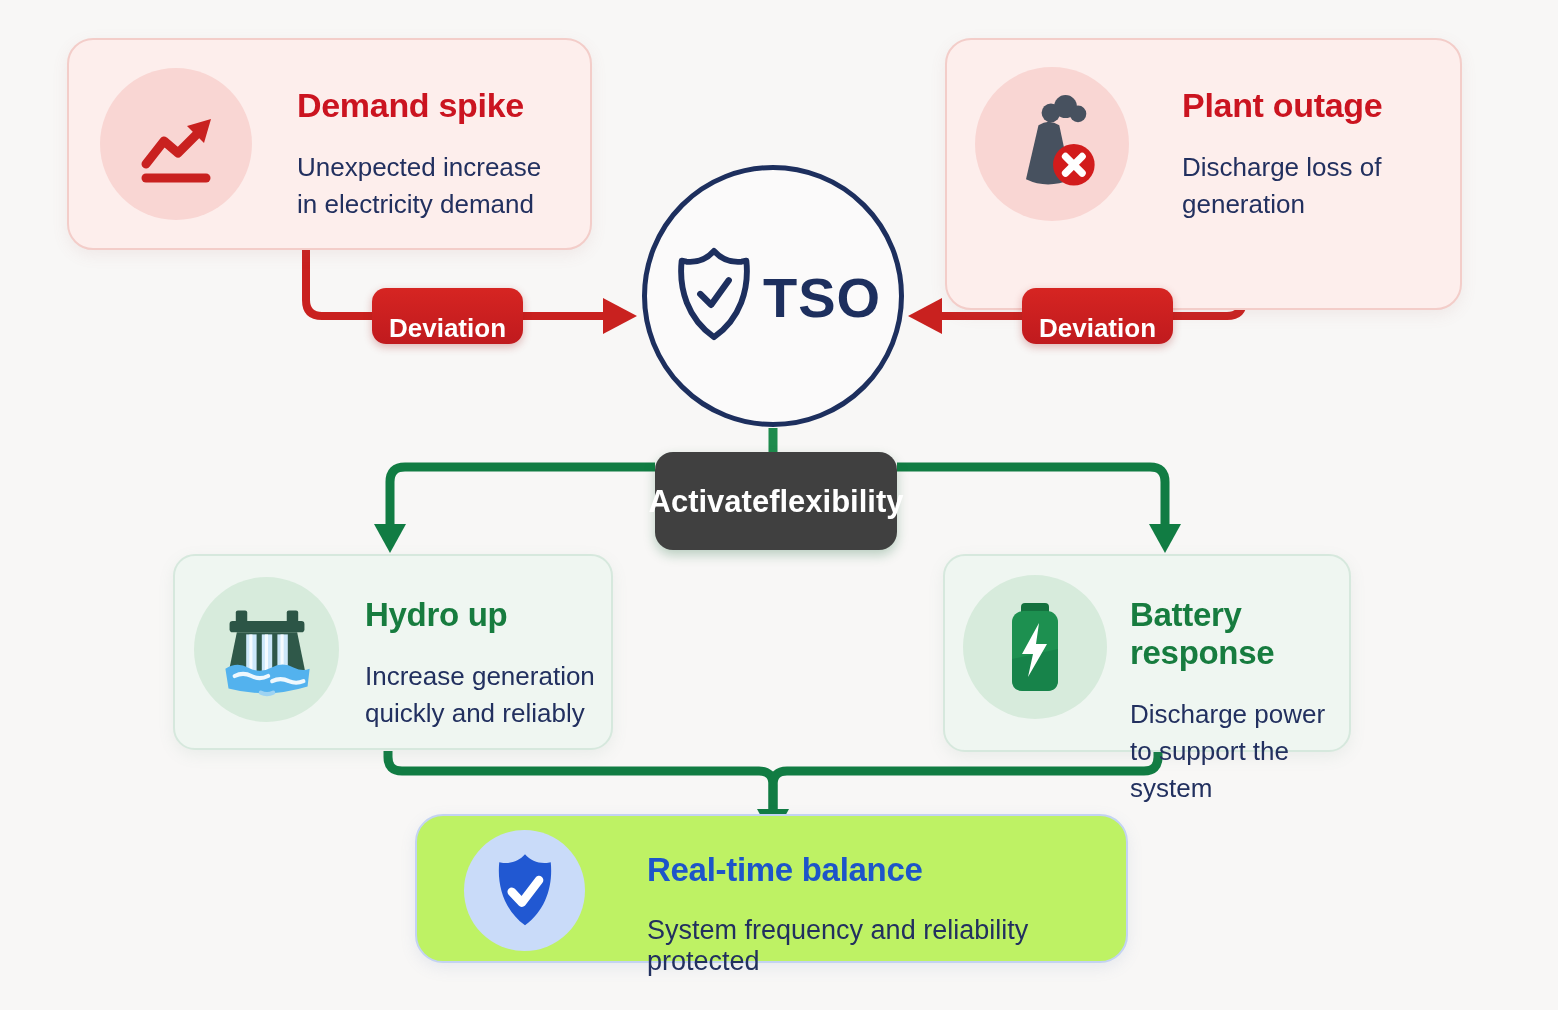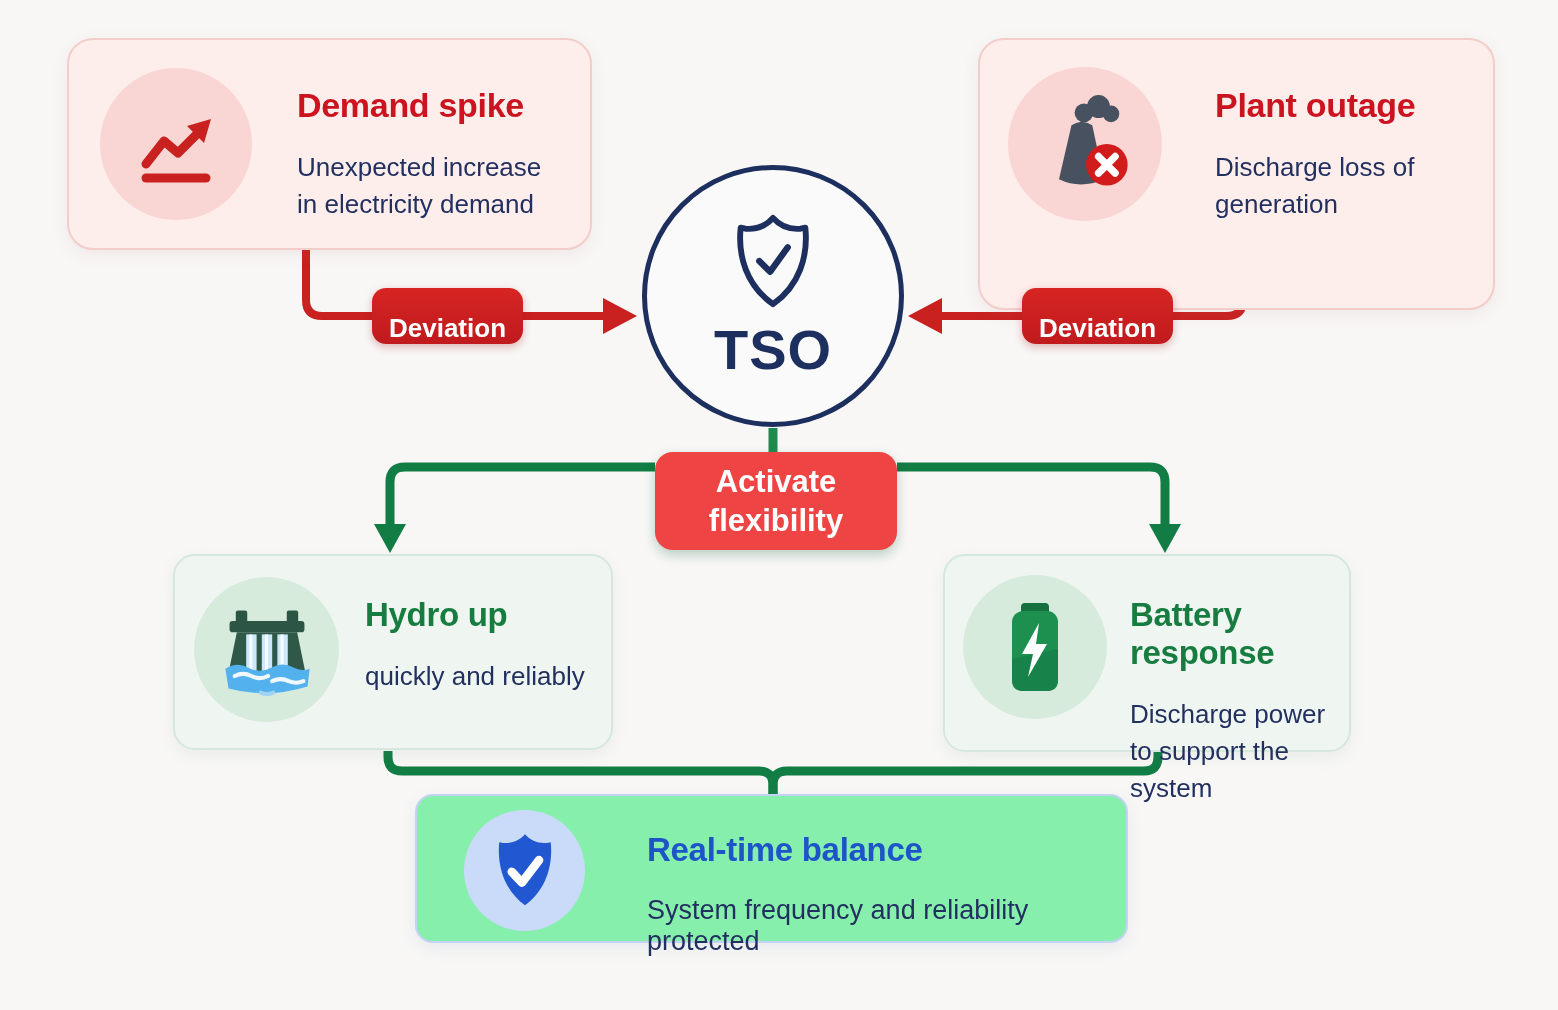--- a/index.html
+++ b/index.html
@@ -12,69 +12,69 @@
 
   .card { position:absolute; box-sizing:border-box; }
   .icon-circle { position:absolute; border-radius:50%; display:flex; align-items:center; justify-content:center; }
 
   
   .card-pink {
     background:#fdeeec; border:2px solid #f3cdc9; border-radius:26px;
     box-shadow:0 5px 16px rgba(170,110,110,0.10);
   }
   .card-demand { left:67px; top:38px; width:525px; height:212px; }
-  .card-plant  { left:978px; top:38px; width:517px; height:272px; }
+  .card-plant  { left:945px; top:38px; width:517px; height:272px; }
   .pink-circle { background:#f9d6d3; }
 
   .card-title-red  { font-size:34px; font-weight:800; color:#cb1420; letter-spacing:-0.3px; }
   .card-sub { margin-top:24px; font-size:26px; font-weight:500; color:#22305f; line-height:37px; }
 
   .text-block { position:absolute; }
 
   
   .tso-circle {
     position:absolute; left:642px; top:165px; width:262px; height:262px;
     border-radius:50%; border:5px solid #1d2f5e; background:#fbfafa;
-    box-sizing:border-box; display:flex; flex-direction:column; align-items:center; justify-content:center;
+    box-sizing:border-box; display:flex; flex-direction:row; align-items:center; justify-content:center;
   }
   .tso-label { font-size:56px; font-weight:800; color:#1d2f5e; letter-spacing:1px; margin-top:2px; }
 
   
   .badge {
     position:absolute; width:151px; height:56px; border-radius:14px;
     background:linear-gradient(#d62522,#c01a1e);
     display:flex; align-items:flex-end; justify-content:center;
     box-shadow:0 3px 9px rgba(160,25,25,0.3);
   }
   .badge-left  { left:372px; top:288px; }
   .badge-right { left:1022px; top:288px; }
   .badge-label { color:#ffffff; font-size:26px; font-weight:700; }
 
   
   .activate-box {
     position:absolute; left:655px; top:452px; width:242px; height:98px; border-radius:18px;
-    background:#ef4444; display:flex; flex-direction:column; align-items:center; justify-content:center;
+    background:#404040; display:flex; flex-direction:row; align-items:center; justify-content:center;
     box-shadow:0 5px 12px rgba(20,100,55,0.28);
   }
   .activate-line { color:#ffffff; font-size:31px; font-weight:700; line-height:39px; }
 
   
   .card-green {
     background:#eff6f1; border:2px solid #d6e8dd; border-radius:22px;
     box-shadow:0 5px 16px rgba(110,150,125,0.10);
   }
   .card-hydro   { left:173px; top:554px; width:440px; height:196px; }
   .card-battery { left:943px; top:554px; width:408px; height:198px; }
   .green-circle { background:#d7ebdc; }
   .card-title-green { font-size:33px; font-weight:800; color:#177c3f; letter-spacing:-0.3px; }
 
   
   .card-blue {
-    left:415px; top:794px; width:713px; height:149px;
-    background:#86efac; border:2px solid #c3d3f2; border-radius:18px;
+    left:415px; top:814px; width:713px; height:149px;
+    background:#bef264; border:2px solid #c3d3f2; border-radius:28px;
     box-shadow:0 5px 16px rgba(110,130,175,0.12);
   }
   .blue-circle { background:#c9dbf9; }
   .card-title-blue { font-size:33px; font-weight:800; color:#1d55c9; letter-spacing:-0.3px; }
   .card-sub-single { margin-top:26px; font-size:27px; font-weight:500; color:#22305f; }
 </style>
 </head>
 <body>
 
 <div class="canvas">
@@ -174,20 +174,21 @@
         <rect x="63" y="35" width="3" height="36" fill="#ffffff" opacity="0.8"></rect>
         <path d="M10 68 Q21 61 32 67 Q43 73 54 67 Q65 61 76 67 Q84 71 91 68 L89 85 Q50 97 13 87 Z" fill="#53b2ee"></path>
         <path d="M19 75 Q27 71 35 75 Q43 79 51 75" fill="none" stroke="#ffffff" stroke-width="4" stroke-linecap="round" opacity="0.9"></path>
         <path d="M55 80 Q63 76 71 80 Q78 83 85 80" fill="none" stroke="#ffffff" stroke-width="4" stroke-linecap="round" opacity="0.9"></path>
         <path d="M44 91 Q50 94 56 91" fill="none" stroke="#9ed3f2" stroke-width="4" stroke-linecap="round"></path>
       </svg>
     </div>
     <div class="text-block" style="left:190px; top:40px;">
       <div class="card-title-green">Hydro up</div>
       <div class="card-sub">
+        <div>Increase generation</div>
         <div>quickly and reliably</div>
       </div>
     </div>
   </div>
 
   <div class="card card-green card-battery">
     <div class="icon-circle green-circle" style="left:18px; top:19px; width:144px; height:144px;">
       <svg width="100" height="100" viewBox="0 0 100 100">
         <rect x="36" y="6" width="28" height="14" rx="4" fill="#14713e"></rect>
         <rect x="27" y="14" width="46" height="80" rx="11" fill="#1d9050"></rect>

